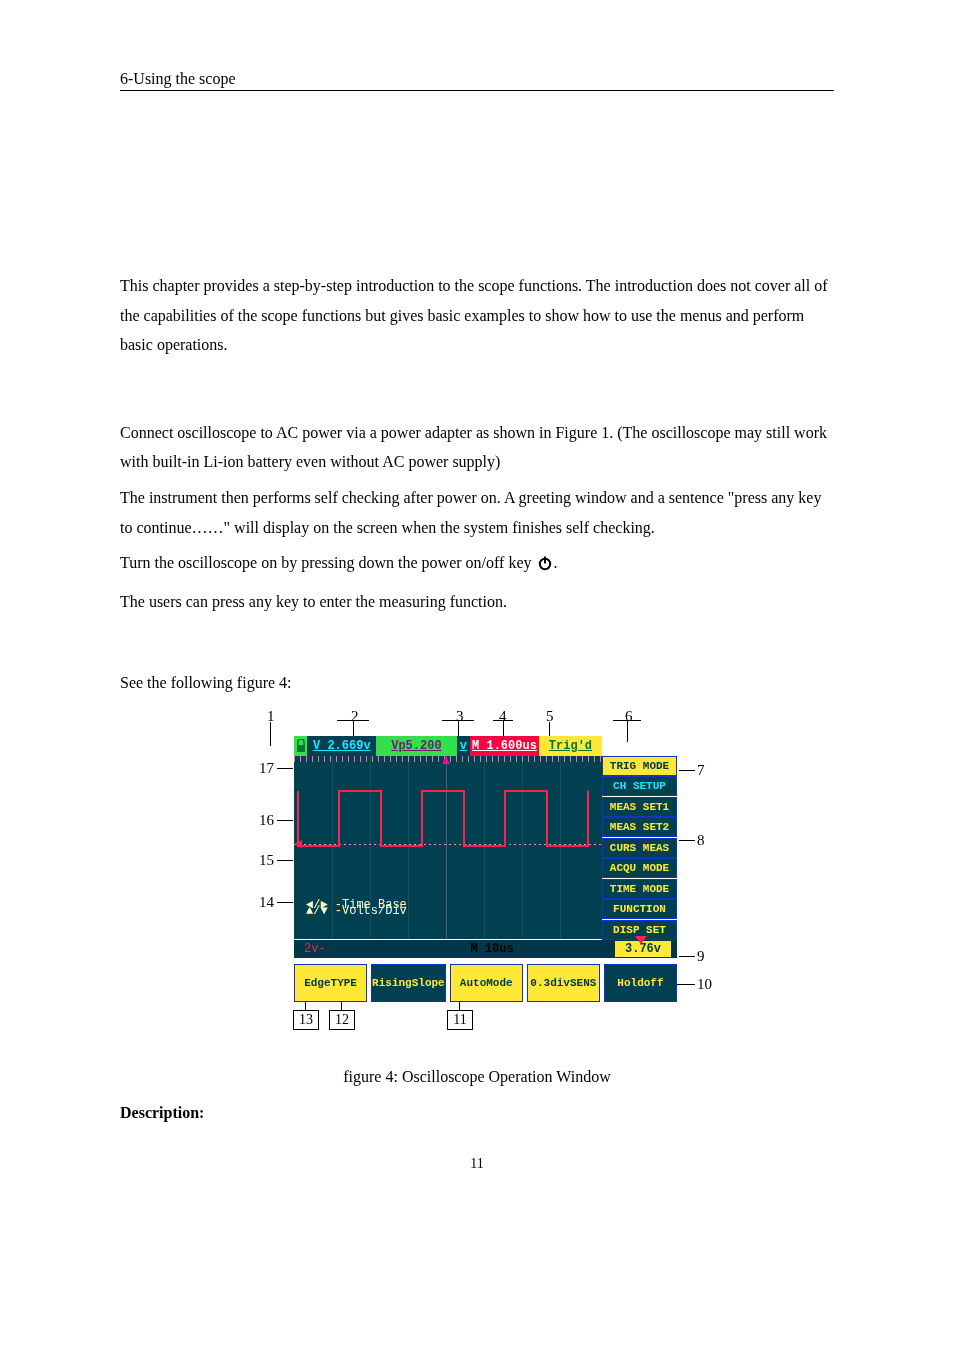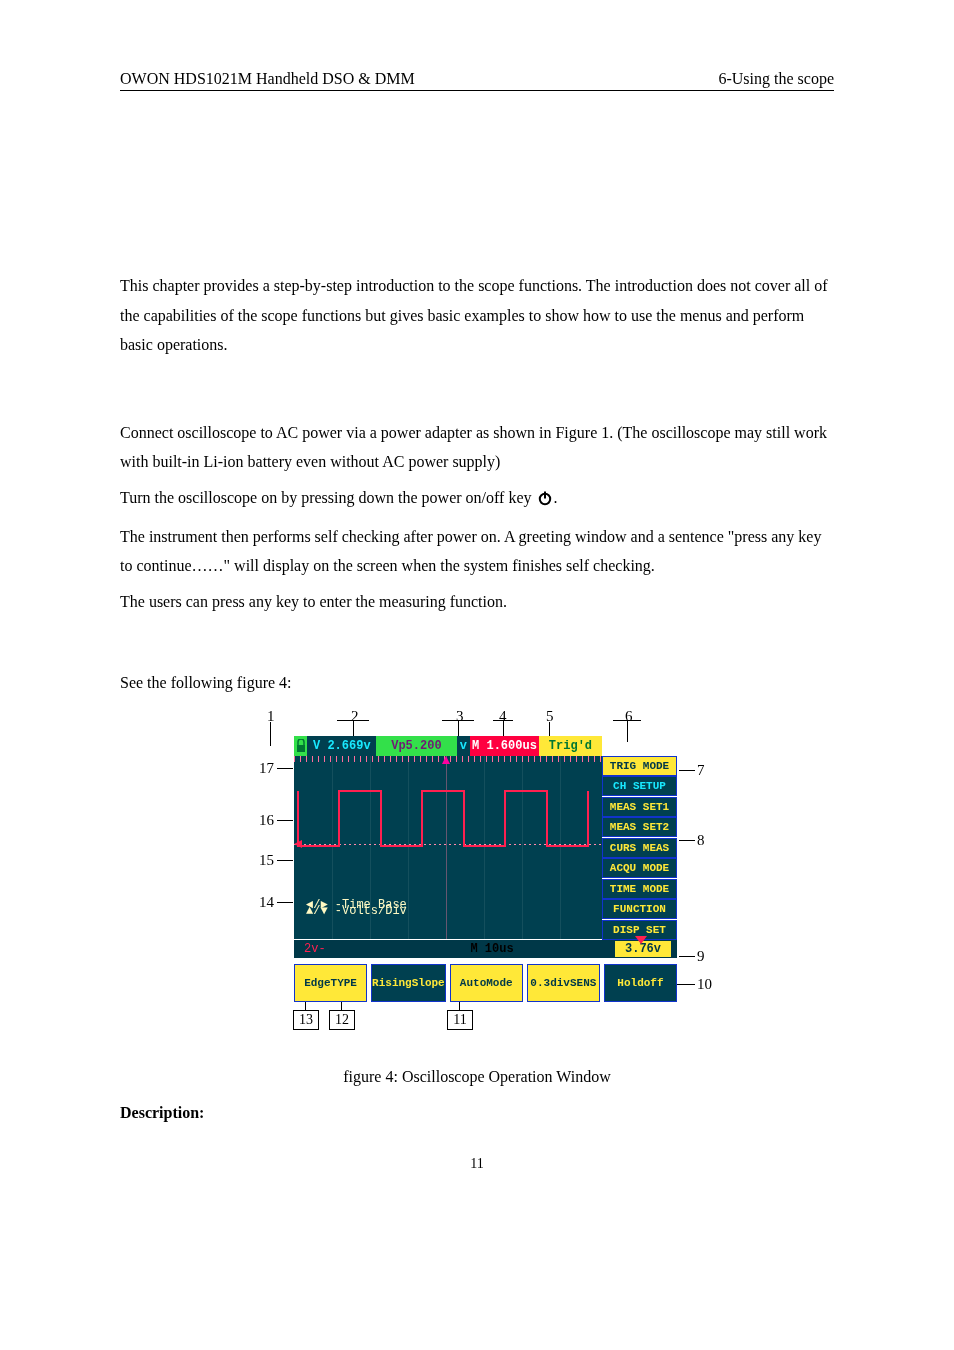--- a/index.html
+++ b/index.html
@@ -71,20 +71,21 @@
   .callout-line-v { position:absolute; width:1px; background:#000; }
   .topbar {
     position: absolute;
     left: 57px; top: 28px; width: 308px; height: 20px;
     display: flex;
   }
   .tb-seg {
     height: 20px;
     display: flex; align-items: center; justify-content: center;
     font-weight: bold;
+    text-decoration: underline;
   }
   .tb1 { width:14px; background:#33e04a; color:#073; }
   .tb2 { width:72px; background:#004050; color:#18e8ff; }
   .tb3 { width:84px; background:#33e04a; color:#701a75; }
   .tb4 { width:14px; background:#004050; color:#18e8ff; }
   .tb5 { width:72px; background:#ff0040; color:#fff; }
   .tb6 { width:66px; background:#ffe838; color:#073; }
   .grid-area {
     position: absolute;
     left: 57px; top: 48px;
@@ -132,40 +133,39 @@
     font-family:"Times New Roman",serif; font-size:14px;
     width:24px; height:18px; display:flex; align-items:center; justify-content:center;
   }
 </style>
 </head>
 <body>
 
 <div class="page">
 
   <div class="header-row">
-    <span>OWON    HDS1021M Handheld DSO &amp; DMM</span>
     <span>6-Using the scope</span>
   </div>
 
   <div class="body-text">
     <p class="para">This chapter provides a step-by-step introduction to the scope functions. The introduction does not cover all of the capabilities of the scope functions but gives basic examples to show how to use the menus and perform basic operations.</p>
 
     <div class="gap-small"></div>
 
     <p class="para">Connect oscilloscope to AC power via a power adapter as shown in Figure 1. (The oscilloscope may still work with built-in Li-ion battery even without AC power supply)</p>
+    <p class="para">The instrument then performs self checking after power on. A greeting window and a sentence "press any key to continue……" will display on the screen when the system finishes self checking.</p>
     <p class="para">
       <span>Turn the oscilloscope on by pressing down the power on/off key</span>
       <span class="inline-icon">
         <svg width="16" height="16">
             <circle cx="8" cy="9" r="5.2" fill="none" stroke="#000" stroke-width="2"></circle>
             <rect x="7" y="1.5" width="2" height="7" fill="#000"></rect>
           </svg>
       </span><span>.</span>
     </p>
-    <p class="para">The instrument then performs self checking after power on. A greeting window and a sentence "press any key to continue……" will display on the screen when the system finishes self checking.</p>
     <p class="para">The users can press any key to enter the measuring function.</p>
 
     <div class="gap-med"></div>
 
     <p class="para">See the following figure 4:</p>
   </div>
 
   <div class="fig-wrap">
     <div class="scope">
 

